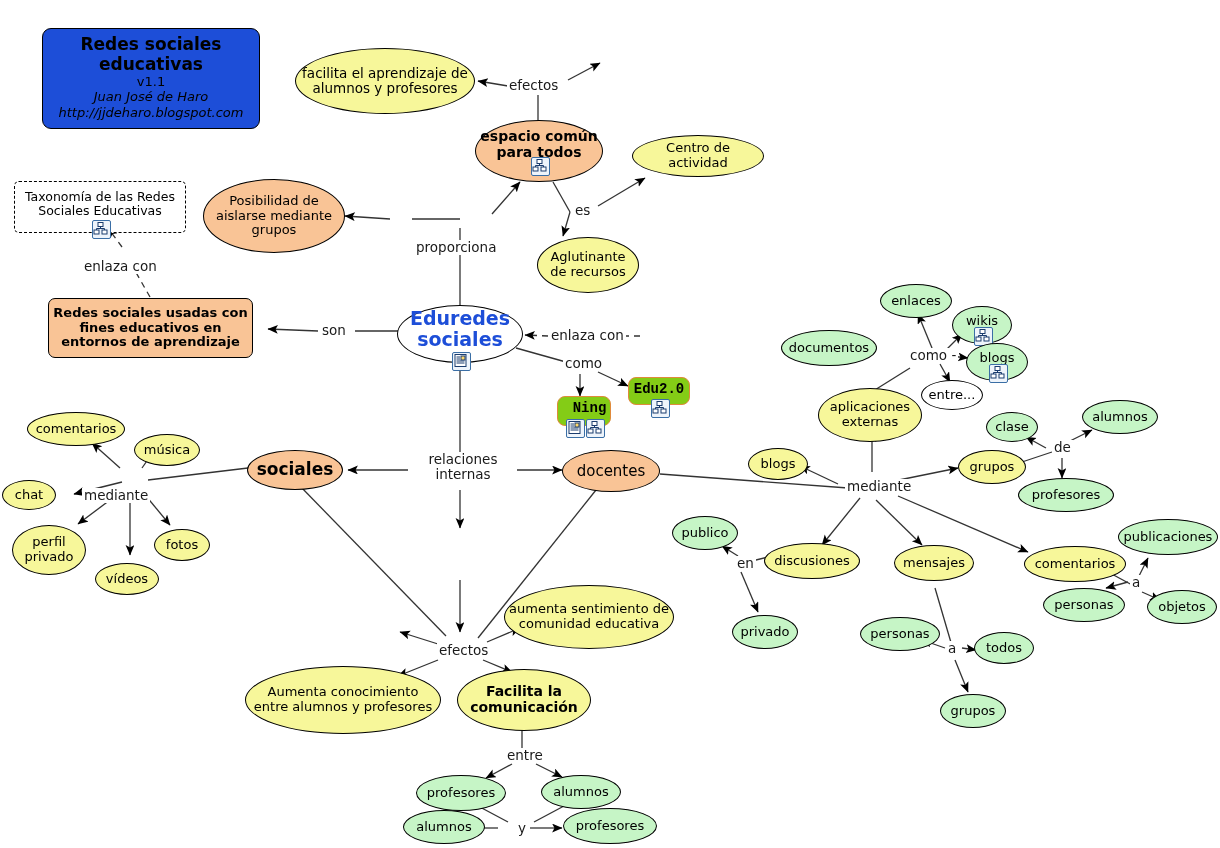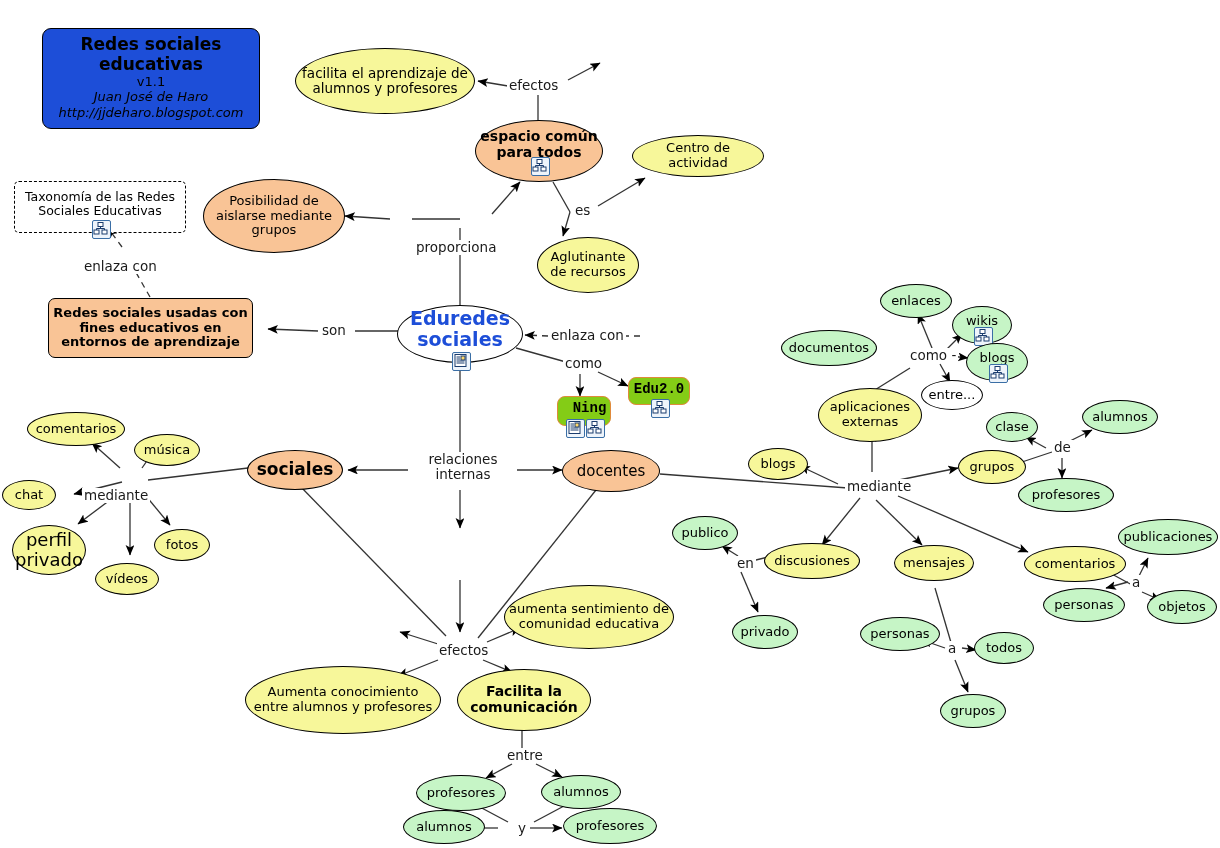--- a/index.html
+++ b/index.html
@@ -242,21 +242,21 @@
 
   <div class="node ellipse y" style="left:27px;top:412px;width:98px;height:34px;font-size:13px;">
       <span class="txt">comentarios</span>
     </div>
   <div class="node ellipse y" style="left:134px;top:434px;width:66px;height:32px;font-size:13px;">
       <span class="txt">música</span>
     </div>
   <div class="node ellipse y" style="left:2px;top:480px;width:54px;height:30px;font-size:13px;">
       <span class="txt">chat</span>
     </div>
-  <div class="node ellipse y" style="left:12px;top:525px;width:74px;height:50px;font-size:18px;">
+  <div class="node ellipse y" style="left:12px;top:525px;width:74px;height:50px;font-size:13px;">
       <span class="txt">perfil privado</span>
     </div>
   <div class="node ellipse y" style="left:95px;top:563px;width:64px;height:32px;font-size:13px;">
       <span class="txt">vídeos</span>
     </div>
   <div class="node ellipse y" style="left:154px;top:529px;width:56px;height:32px;font-size:13px;">
       <span class="txt">fotos</span>
     </div>
 
   <div class="node ellipse y" style="left:504px;top:585px;width:170px;height:64px;font-size:13px;">

